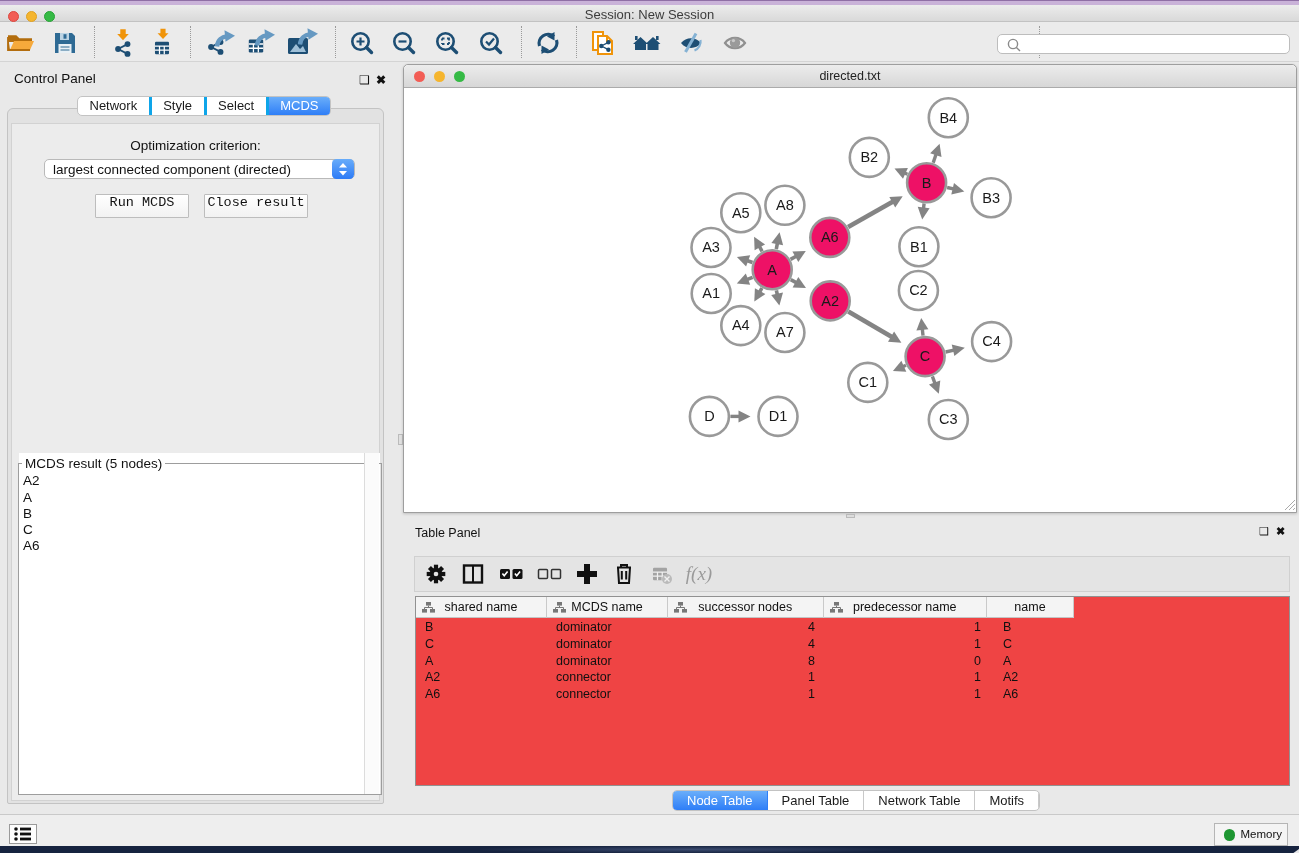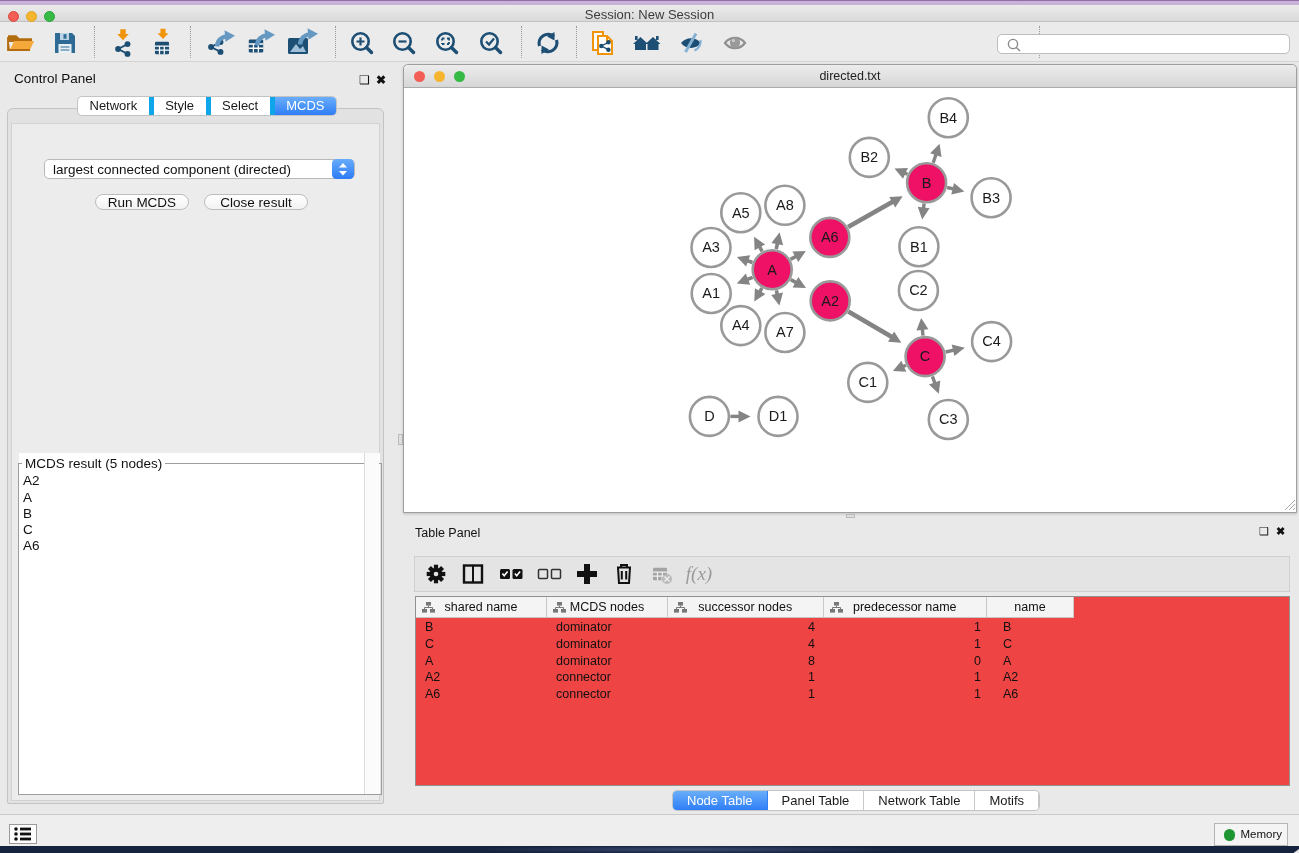--- a/index.html
+++ b/index.html
@@ -7,29 +7,29 @@
 #deskTop { left:0; top:0; width:1299px; height:4.5px; background:#c9b2d8; border-top:1.5px solid #8f6fa5; }
 #titlebar { left:0; top:4.5px; width:1299px; height:17.5px; background:linear-gradient(#ececec,#d9d9d9); border-bottom:1px solid #c2c2c2; }
 #titlebar .t { position:absolute; left:0; width:100%; text-align:center; top:2px; font-size:13px; color:#3c3c3c; }
 .tl { position:absolute; border-radius:50%; width:11.5px; height:11.5px; top:6px; }
 #toolbar { left:0; top:22px; width:1299px; height:40px; background:#ebebeb; border-bottom:1px solid #d4d4d4;}
 .vsep { position:absolute; top:26px; height:32px; width:0; border-left:1px dotted #9a9a9a; }
 #search { position:absolute; left:997px; top:33.5px; width:293px; height:20.5px; background:#fff; border:1px solid #bdbdbd; border-radius:5px; }
 #cp-title { left:14px; top:71px; font-size:13.5px; color:#111; }
 .wbtn { position:absolute; top:72.5px; font-size:12px; color:#111; }
 #tabs { position:absolute; left:77px; top:96px; height:19.5px; display:flex; border:1px solid #c3c3c3; border-radius:5px; overflow:hidden; background:#fff; }
-#tabs .tab { padding:0 11.5px; font-size:13px; color:#1a1a1a; line-height:18.5px; border-right:5px solid #0ea5e9; }
+#tabs .tab { padding:0 11.5px; font-size:13px; color:#1a1a1a; line-height:18.5px; border-right:3px solid #0ea5e9; }
 #tabs .tab:last-child { border-right:none; background:linear-gradient(#6aaefa,#2e7ef7); color:#fff; }
 #cp-outer { position:absolute; left:7px; top:108px; width:377px; height:696px; border:1px solid #c3c3c3; border-radius:6px 6px 2px 2px; background:#e2e2e2; }
 #cp-inner { position:absolute; left:3px; top:14px; width:369px; height:678px; border:1px solid #d2d2d2; background:#ececec; }
 #opt-label { position:absolute; left:0; width:100%; text-align:center; top:14px; font-size:13.5px; color:#111; }
 #dd { position:absolute; left:32px; top:34.5px; width:311px; height:20.5px; background:#fff; border:1px solid #b9b9b9; border-radius:5px; }
 #dd .txt { position:absolute; left:8px; top:2px; font-size:13.5px; color:#111; }
 #dd .step { position:absolute; right:0; top:-1px; width:22px; height:20.5px; border-radius:4.5px; background:linear-gradient(#68acfa,#2d7bf6); }
-.btn { position:absolute; top:70px; height:16px; background:linear-gradient(#ffffff,#f2f2f2); border:1px solid #bdbdbd; border-radius:8px; font-size:13.5px; color:#111; text-align:center; line-height:16px; }
+.btn { position:absolute; top:70px; height:24px; background:linear-gradient(#ffffff,#f2f2f2); border:1px solid #bdbdbd; border-radius:1px; font-size:13.5px; color:#111; text-align:center; line-height:16px;font-family:Liberation Mono, monospace; }
 #fswhite { position:absolute; left:6.5px; top:329px; width:361px; height:340.5px; background:#fff; }
 #fsborder { position:absolute; left:6px; top:338.5px; width:364px; height:332px; border:1px solid #9d9d9d; }
 #fslegend { position:absolute; left:10px; top:331.5px; background:#fff; padding:0 3px; font-size:13.5px; color:#111; }
 #fslist { position:absolute; left:11px; top:349.3px; width:300px; font-size:13.5px; color:#111; }
 #fslist div { height:16.3px; line-height:16.3px; }
 #fssb { position:absolute; left:352px; top:329px; width:14.5px; height:340.5px; background:#fbfbfb; border-left:1px solid #dcdcdc; }
 #netwin { position:absolute; left:403px; top:64px; width:894px; height:448.5px; background:#fff; border:1px solid #9e9e9e; border-radius:5px 5px 0 0; box-shadow:0 1px 3px rgba(0,0,0,0.18); }
 #net-tb { position:absolute; left:0; top:0; width:100%; height:23px; background:linear-gradient(#ececec,#d7d7d7); border-bottom:1px solid #ababab; border-radius:5px 5px 0 0; }
 #net-tb .t { position:absolute; width:100%; text-align:center; top:4px; font-size:12.5px; color:#222; }
 .tl2 { position:absolute; width:11px; height:11px; border-radius:50%; top:6px; }
@@ -230,20 +230,21 @@
       <circle cx="7" cy="7" r="4.6" fill="none" stroke="#8a8a8a" stroke-width="1.4"></circle>
       <line x1="10.4" y1="10.4" x2="14" y2="14" stroke="#8a8a8a" stroke-width="1.4"></line>
     </svg>
   </div>
 
 <div class="abs" id="cp-title">Control Panel</div>
 <div class="wbtn" style="left:359px;">❑</div>
 <div class="wbtn" style="left:376px;font-weight:bold;">✖</div>
 <div id="cp-outer">
   <div id="cp-inner">
+    <div id="opt-label">Optimization criterion:</div>
     <div id="dd">
         <span class="txt">largest connected component (directed)</span>
       <div class="step"><svg width="22" height="21">
             <path d="M11 4 L15 8.5 H7 Z" fill="#fff"></path>
             <path d="M11 16.5 L15 12 H7 Z" fill="#fff"></path>
           </svg></div>
     </div>
     <div class="btn" style="left:83px;width:94px;">Run MCDS</div>
     <div class="btn" style="left:192px;width:104px;">Close result</div>
     <div id="fswhite"></div>
@@ -435,21 +436,21 @@
   <div id="tblhead">
       <div class="hc" style="left:0.0px;width:131.0px;">shared name</div>
       <svg width="13" height="12" style="position:absolute;left:6px;top:4.5px;">
         <g fill="#777">
           <rect x="4" y="0" width="5" height="3.6"></rect>
           <rect x="0" y="7" width="5" height="3.6"></rect>
           <rect x="8" y="7" width="5" height="3.6"></rect>
           <path d="M6.5 3.6 V5.5 M2.5 7 V5.5 H10.5 V7" stroke="#777" fill="none" stroke-width="1"></path>
         </g>
       </svg>
-      <div class="hc" style="left:131.0px;width:121.0px;">MCDS nodes</div>
+      <div class="hc" style="left:131.0px;width:121.0px;">MCDS name</div>
       <svg width="13" height="12" style="position:absolute;left:137px;top:4.5px;">
         <g fill="#777">
           <rect x="4" y="0" width="5" height="3.6"></rect>
           <rect x="0" y="7" width="5" height="3.6"></rect>
           <rect x="8" y="7" width="5" height="3.6"></rect>
           <path d="M6.5 3.6 V5.5 M2.5 7 V5.5 H10.5 V7" stroke="#777" fill="none" stroke-width="1"></path>
         </g>
       </svg>
       <div class="hc" style="left:252.0px;width:155.5px;">successor nodes</div>
       <svg width="13" height="12" style="position:absolute;left:258px;top:4.5px;">

